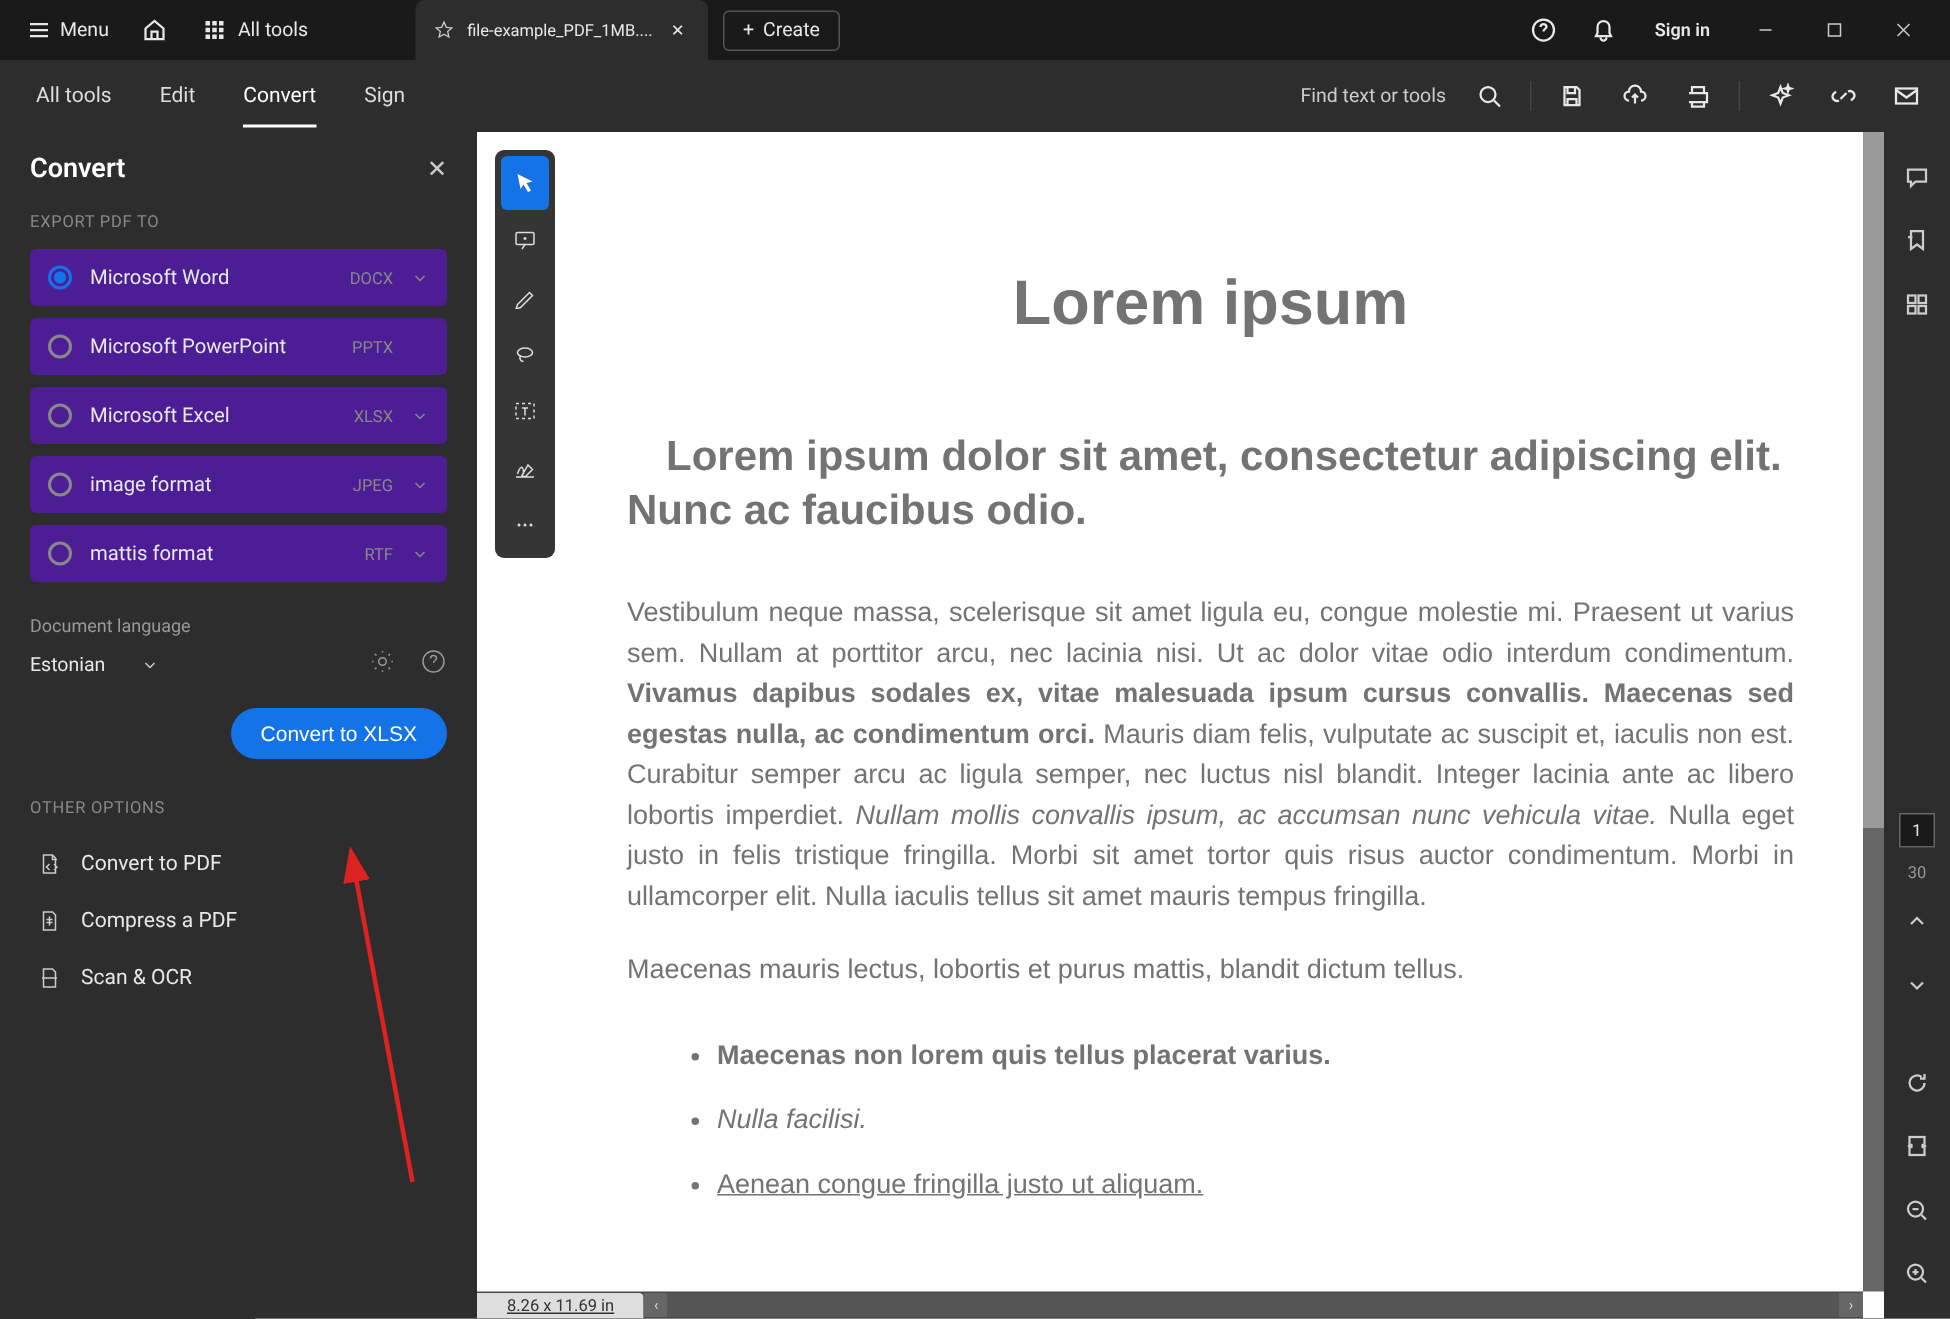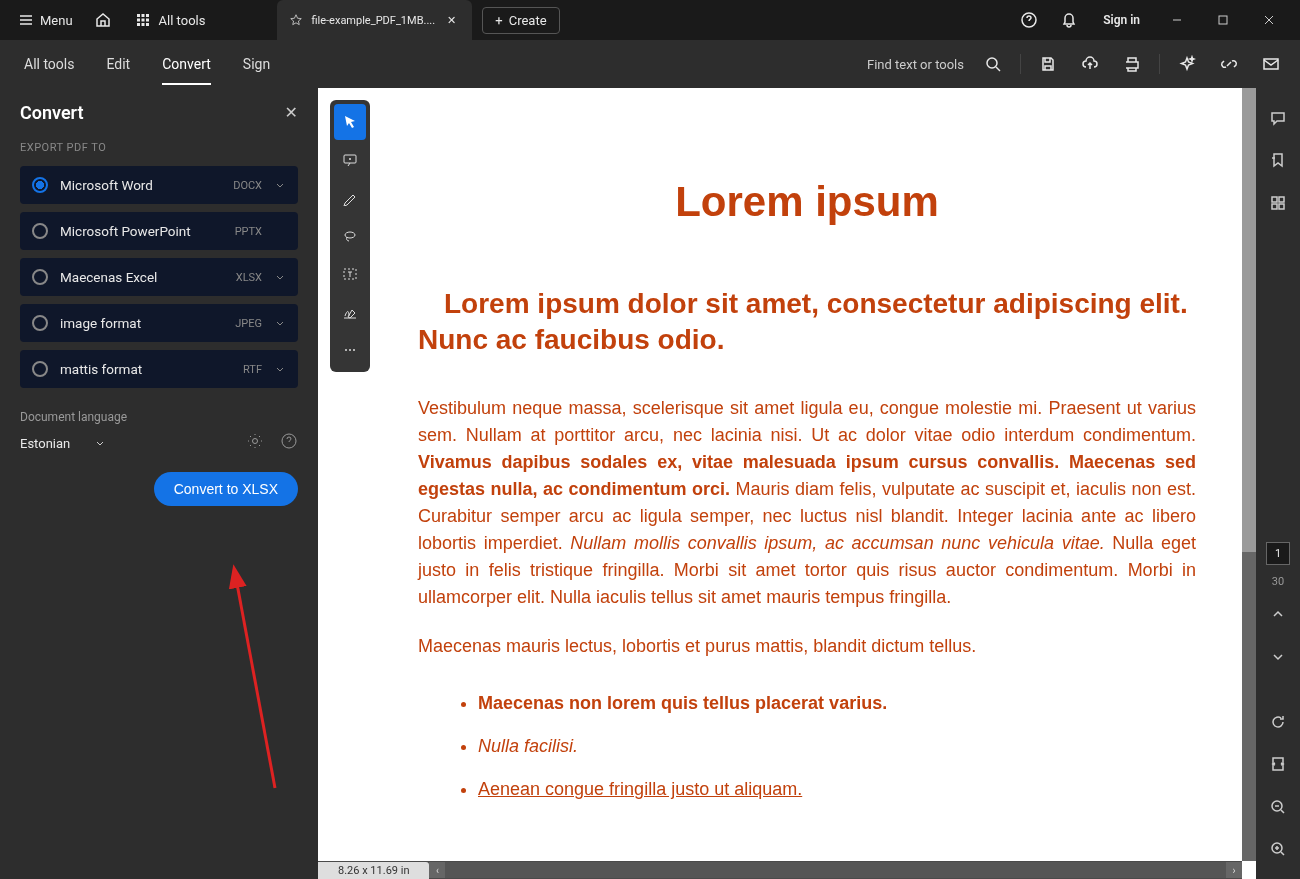--- a/index.html
+++ b/index.html
@@ -145,21 +145,21 @@
   font-size: 11px;
   letter-spacing: 0.5px;
   color: #888;
   margin-bottom: 12px;
   text-transform: uppercase;
 }
 .radio-row {
   display: flex;
   align-items: center;
   padding: 11px 12px;
-  background: #0f172a;
+  background: #4c1d95;
   border-radius: 4px;
   margin-bottom: 8px;
   cursor: pointer;
   gap: 12px;
 }
 .radio-circle {
   width: 16px;
   height: 16px;
   border: 2px solid #888;
   border-radius: 50%;
@@ -254,21 +254,21 @@
 }
 .page-tool.active { background: #1473e6; color: #fff; }
 .doc-viewport {
   flex: 1;
   background: #4a4a4a;
   overflow: hidden;
   position: relative;
 }
 .doc-page {
   background: #fff;
-  color: #c2410c;
+  color: #737373;
   margin: 0;
   min-height: 100%;
   padding: 50px 60px 40px 100px;
 }
 .doc-title {
   font-size: 42px;
   font-weight: 700;
   text-align: center;
   margin: 40px 0 60px;
   font-family: Arial,sans-serif;
@@ -309,20 +309,21 @@
   background: #4a4a4a;
   display: flex;
   align-items: center;
 }
 .page-dim {
   background: #dedede;
   color: #333;
   font-size: 11px;
   padding: 2px 20px;
   border-top-right-radius: 3px;
+  text-decoration: underline;
 }
 .hscroll {
   flex: 1;
   height: 16px;
   display: flex;
   align-items: center;
 }
 .hscroll-arrow {
   width: 16px;
   height: 16px;
@@ -506,21 +507,21 @@
           </svg>
         </div>
         <div class="radio-row">
           <div class="radio-circle"></div>
           <div class="radio-label">Microsoft PowerPoint</div>
           <div class="radio-ext">PPTX</div>
           <span style="width:12px"></span>
         </div>
         <div class="radio-row">
           <div class="radio-circle"></div>
-          <div class="radio-label">Maecenas Excel</div>
+          <div class="radio-label">Microsoft Excel</div>
           <div class="radio-ext">XLSX</div>
           <svg width="12" height="12" viewBox="0 0 12 12" class="radio-chevron" stroke="#888" fill="none">
             <path d="M3 5l3 3 3-3"></path>
           </svg>
         </div>
         <div class="radio-row">
           <div class="radio-circle"></div>
           <div class="radio-label">image format</div>
           <div class="radio-ext">JPEG</div>
           <svg width="12" height="12" viewBox="0 0 12 12" class="radio-chevron" stroke="#888" fill="none">
@@ -552,20 +553,43 @@
               <path d="M9 3v-1M9 16v-1M3 9H2M16 9h-1M5 5L4 4M13 13l1 1M13 5l1-1M5 13l-1 1"></path>
             </svg></span>
         <span class="icon-sm"><svg width="18" height="18" viewBox="0 0 18 18" stroke="#999" fill="none">
               <circle cx="9" cy="9" r="7"></circle>
               <path d="M7 7a2 2 0 114 0c0 1-2 1.5-2 3M9 13h0"></path>
             </svg></span>
       </div>
     </div>
     <button class="convert-btn">Convert to XLSX</button>
 
+    <div class="other-section">
+      <div class="section-label">OTHER OPTIONS</div>
+      <div id="other-options-container">
+          <div class="other-option">
+            <svg viewBox="0 0 18 18" stroke="#ccc" fill="none">
+              <path d="M5 3h6l2 2v10H5zM11 3v3h3M9 9l-2 2 2 2M12 9l2 2-2 2"></path>
+            </svg>
+            <span>Convert to PDF</span>
+          </div>
+          <div class="other-option">
+            <svg viewBox="0 0 18 18" stroke="#ccc" fill="none">
+              <path d="M5 3h6l2 2v10H5zM7 8h4M7 10h4M9 6v6"></path>
+            </svg>
+            <span>Compress a PDF</span>
+          </div>
+          <div class="other-option">
+            <svg viewBox="0 0 18 18" stroke="#ccc" fill="none">
+              <path d="M5 3h6l2 2v10H5zM4 9h10"></path>
+            </svg>
+            <span>Scan &amp; OCR</span>
+          </div>
+        </div>
+    </div>
 
     <svg class="red-arrow" width="100" height="240">
       <defs>
           <marker id="ah" markerWidth="10" markerHeight="10" refX="5" refY="3" orient="auto">
             <path d="M0 0L8 3L0 6z" fill="#d22"></path>
           </marker>
         </defs>
       <path d="M70 230 L30 15" stroke="#d22" stroke-width="3" fill="none" marker-end="url(#ah)"></path>
     </svg>
   </div>

